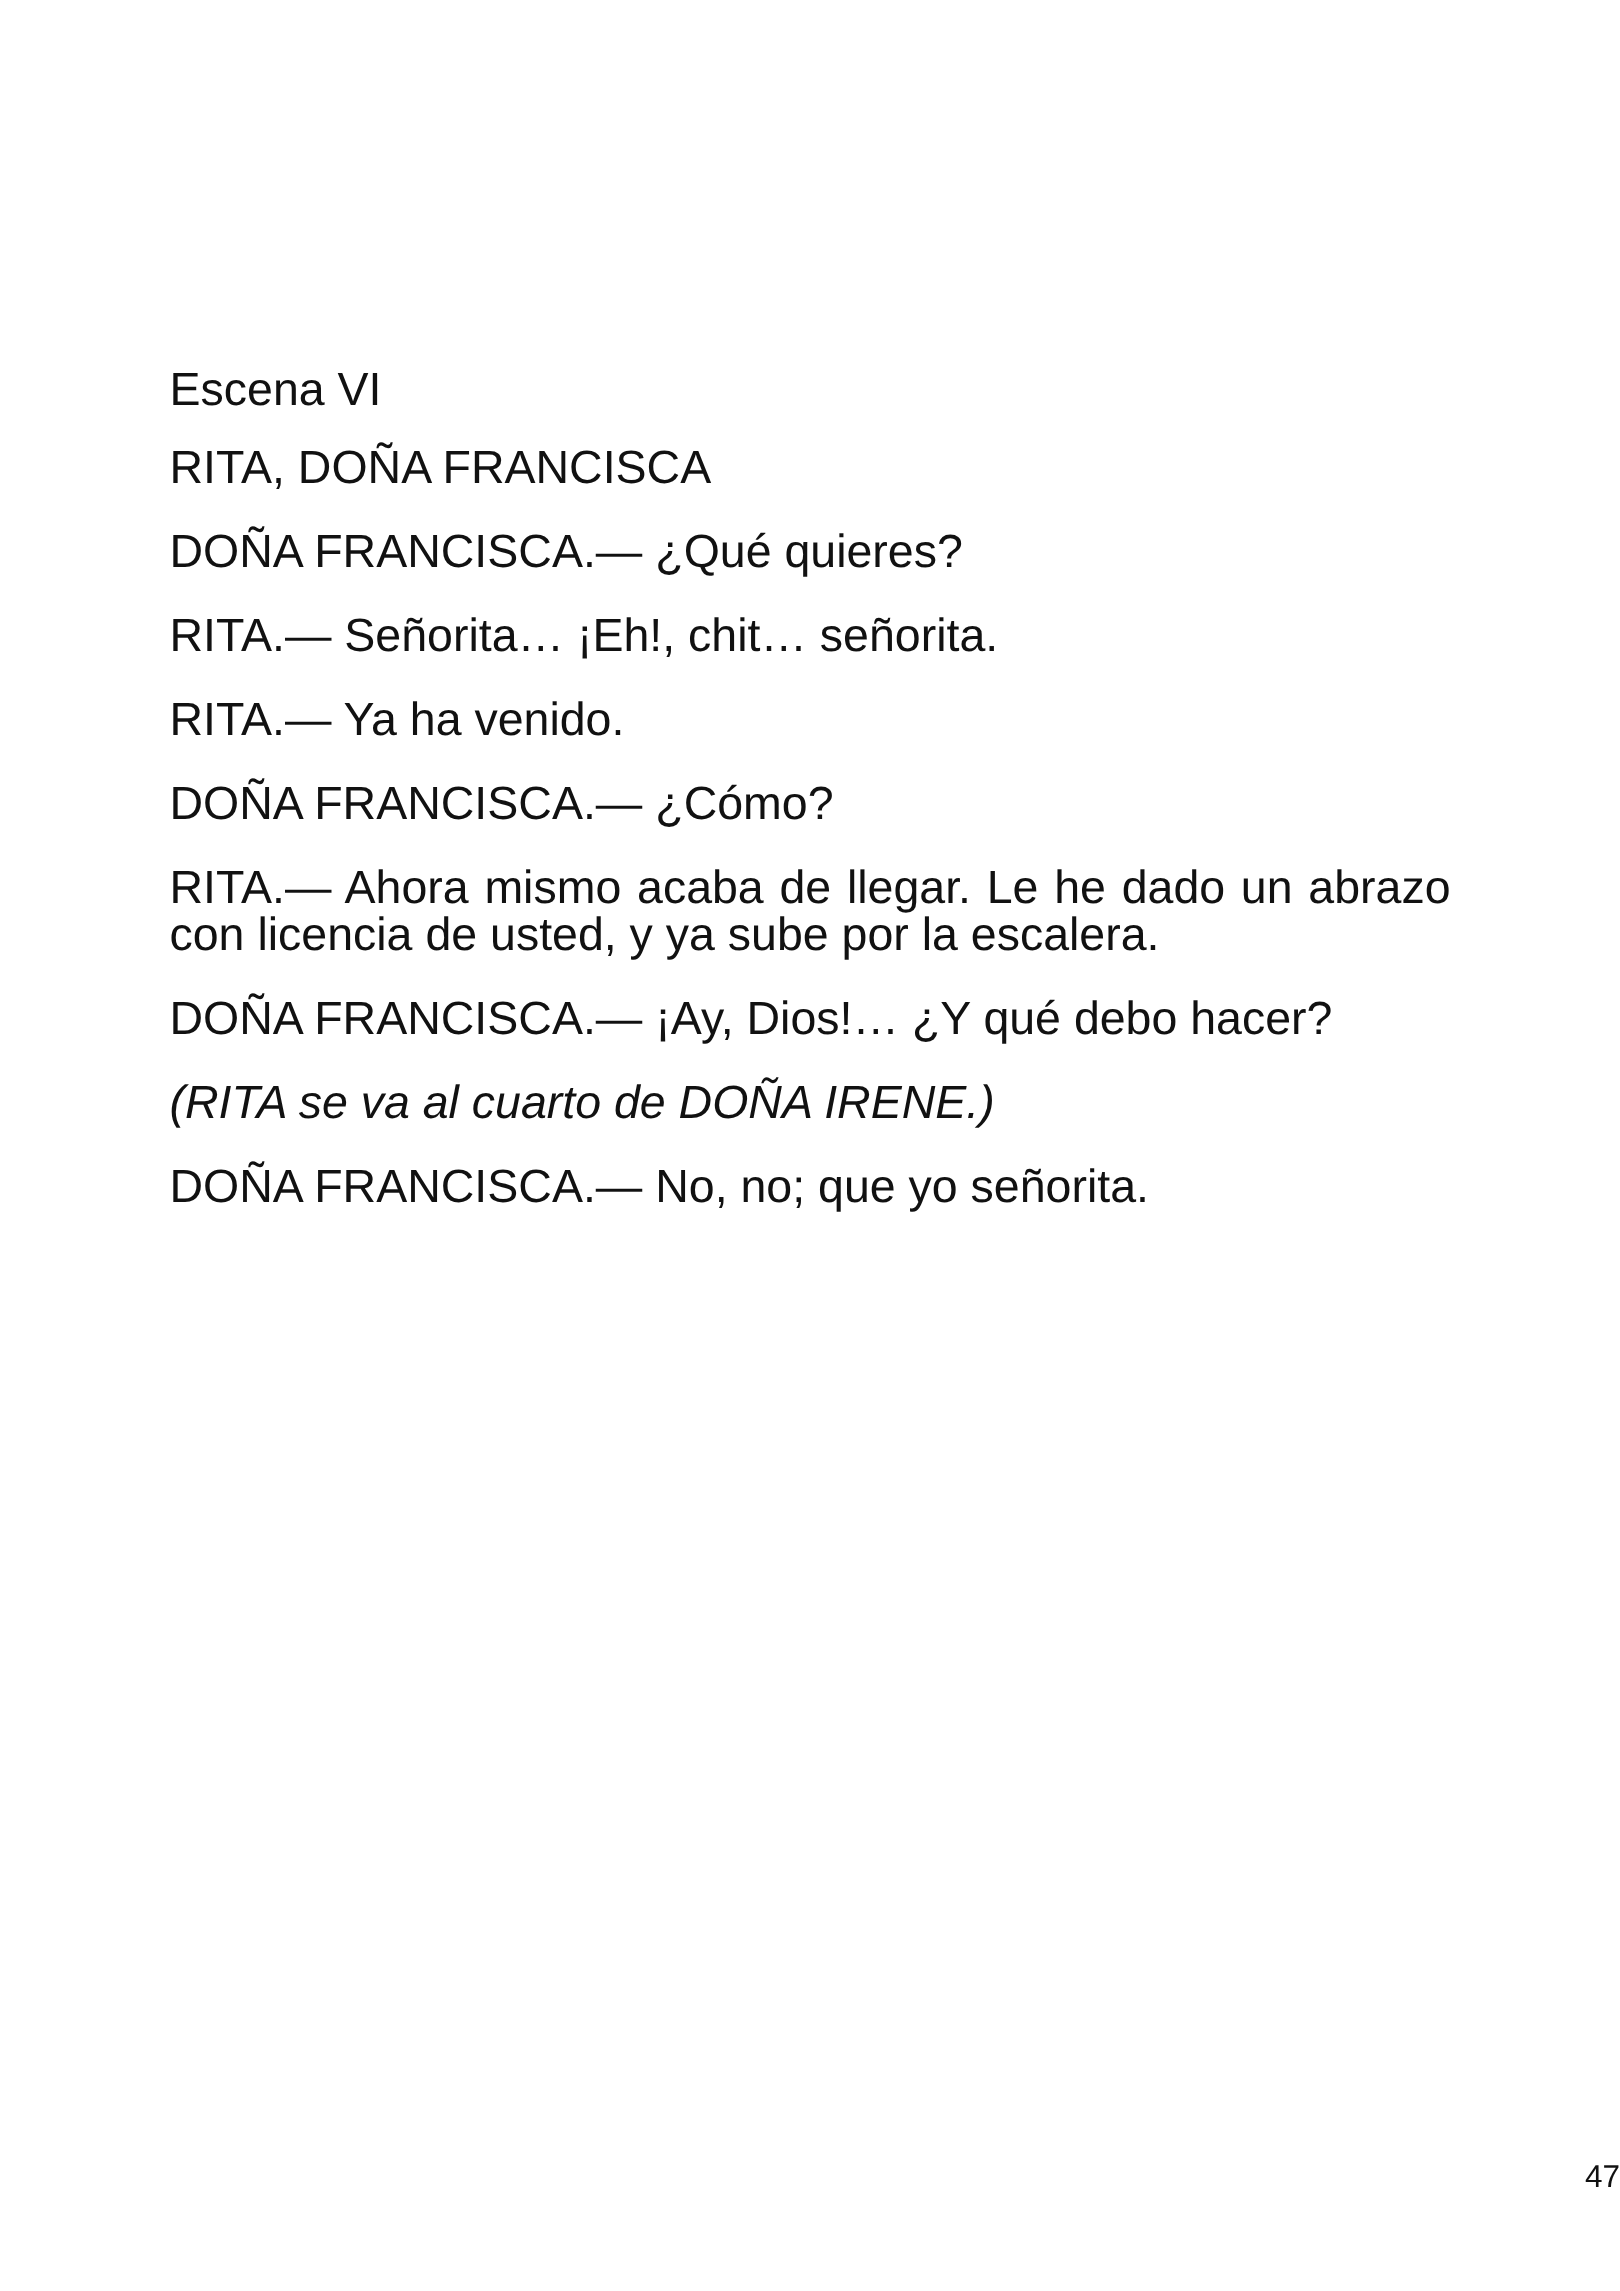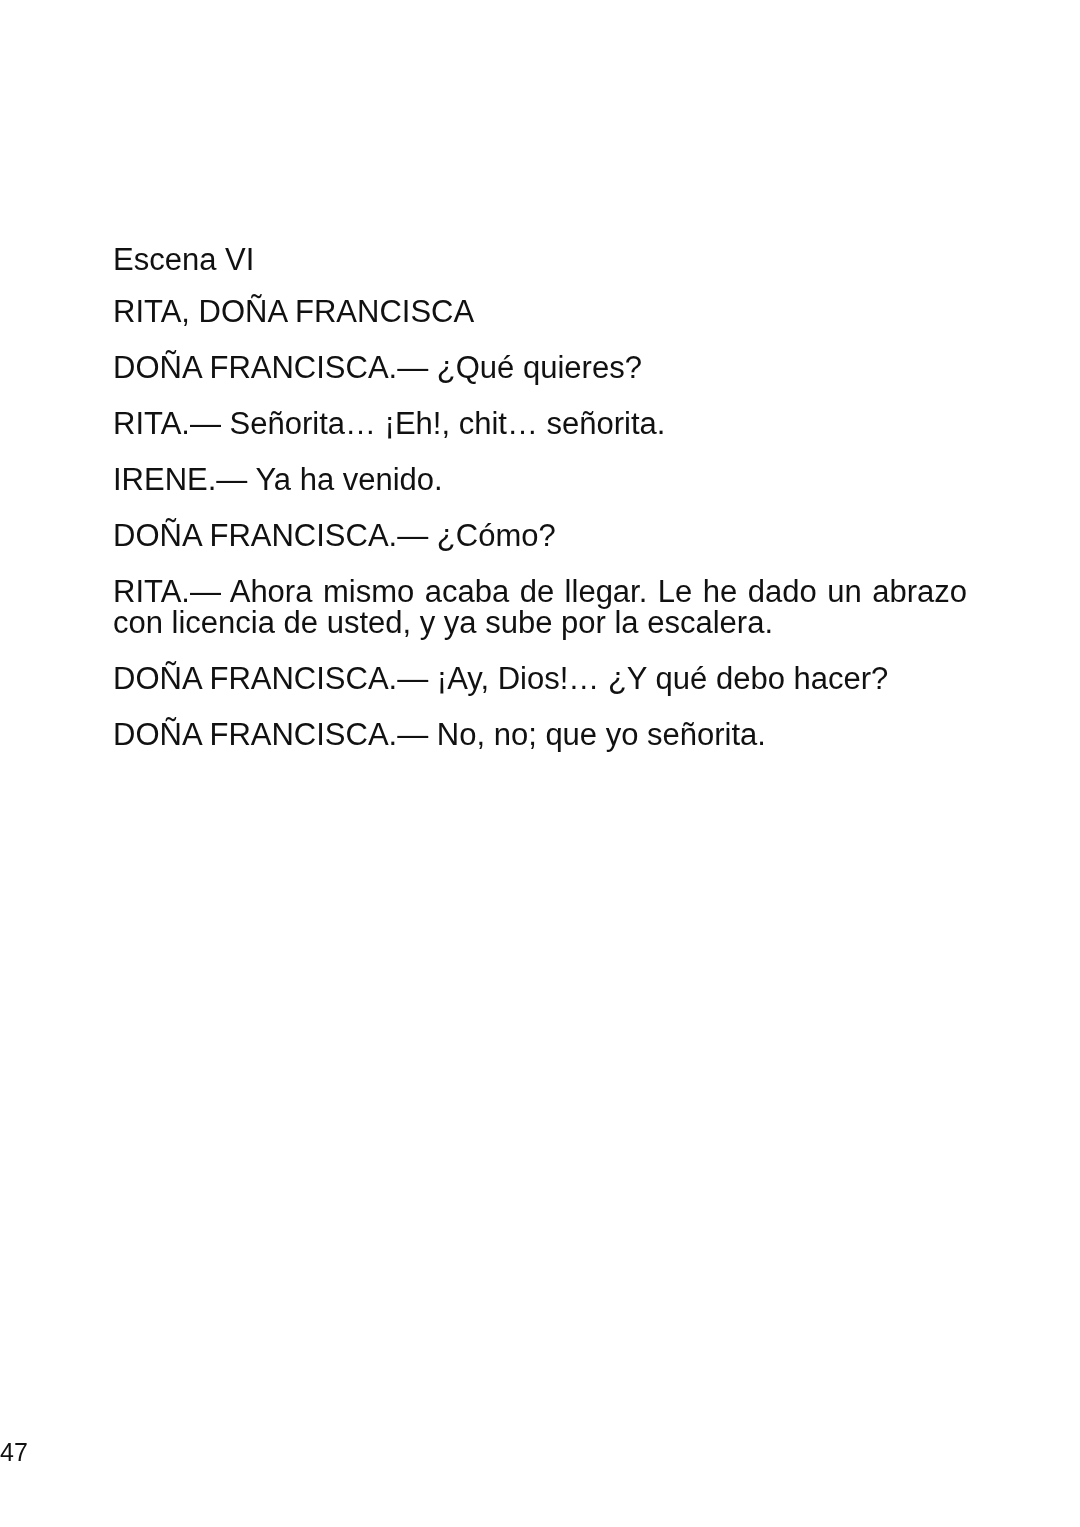--- a/index.html
+++ b/index.html
@@ -34,33 +34,34 @@
       text-align: justify;
     }
     .stage {
       font-style: italic;
     }
     .page-number {
       position: absolute;
       left: 0;
       width: 1080px;
       top: 1437px;
-      text-align: left;
-      font-size: 25px;
+      text-align: right;
+      font-size: 21px;
       line-height: 30px;
     }
   </style>
 </head>
 <body>
 
 <div class="page">
   <h2 class="scene-title">Escena VI</h2>
   <p class="para">RITA, DOÑA FRANCISCA</p>
   <p class="para">DOÑA FRANCISCA.— ¿Qué quieres?</p>
   <p class="para">RITA.— Señorita… ¡Eh!, chit… señorita.</p>
-  <p class="para">IRENE.— Ya ha venido.</p>
+  <p class="para">RITA.— Ya ha venido.</p>
   <p class="para">DOÑA FRANCISCA.— ¿Cómo?</p>
   <p class="para">RITA.— Ahora mismo acaba de llegar. Le he dado un abrazo con licencia de usted, y ya sube por la escalera.</p>
   <p class="para">DOÑA FRANCISCA.— ¡Ay, Dios!… ¿Y qué debo hacer?</p>
+  <p class="para stage">(RITA se va al cuarto de DOÑA IRENE.)</p>
   <p class="para">DOÑA FRANCISCA.— No, no; que yo señorita.</p>
 </div>
 
 <div class="page-number">47</div>
 
 </body></html>

